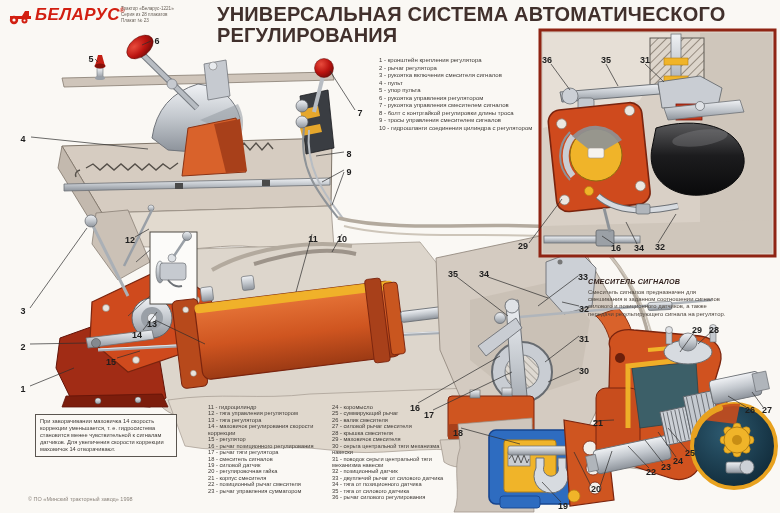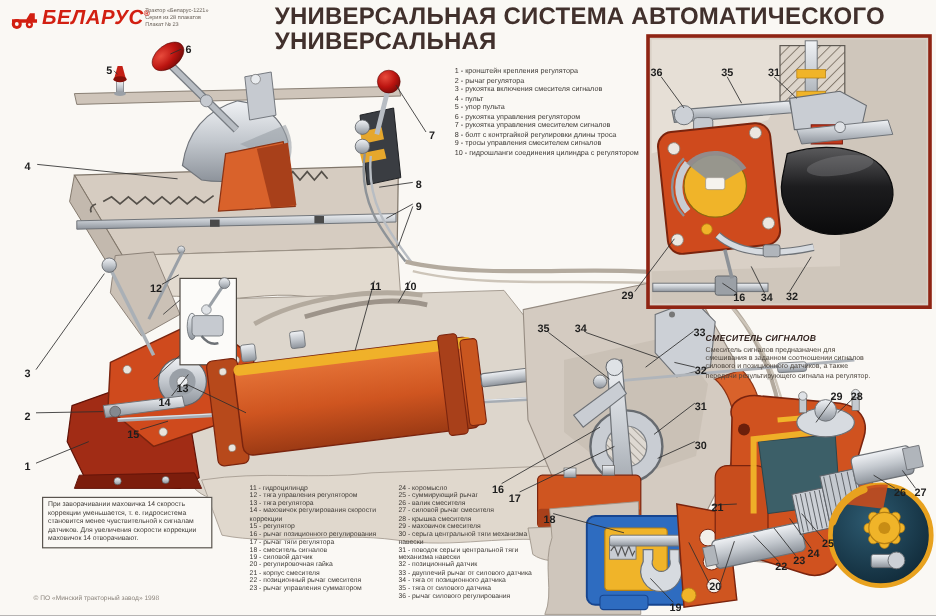--- a/index.html
+++ b/index.html
@@ -3,21 +3,21 @@
 <meta charset="utf-8">
 <style>
   html,body{margin:0;padding:0;background:#888;}
   .poster{position:relative;width:780px;height:513px;background:#faf8f4;overflow:hidden;
           font-family:"Liberation Sans",sans-serif;}
   .abs{position:absolute;}
   .logo{left:8px;top:6px;display:flex;align-items:flex-start;gap:4px;}
   .brand{font-size:17px;font-weight:bold;font-style:italic;color:#d21f11;letter-spacing:.4px;line-height:1;}
   .brand-reg{font-size:7px;color:#d21f11;vertical-align:super;font-style:normal;font-weight:bold;}
   .meta{left:121px;top:6px;font-size:4.6px;color:#6a625a;line-height:1.3;}
-  .title{left:229px;top:4px;width:548px;font-size:20px;line-height:1.07;font-weight:bold;
+  .title{left:217px;top:4px;width:548px;font-size:20px;line-height:1.07;font-weight:bold;
          color:#41302c;letter-spacing:.2px;}
   .legend-top{left:379px;top:57px;width:160px;font-size:6px;line-height:1.17;color:#3e3a36;}
   .legend-top .legend-item{margin-bottom:.5px;}
   .note{left:35px;top:414px;width:132px;border:1px solid #5a554f;padding:3px 4px;
         font-size:5.7px;line-height:1.22;color:#3e3a36;background:#faf8f4;}
   .mixer-info{left:588px;top:277px;width:141px;}
   .mixer-info h3{margin:0 0 3px 0;font-size:7.2px;color:#33231f;letter-spacing:.2px;font-style:italic;}
   .mixer-info p{margin:0;font-size:5.9px;line-height:1.22;color:#4c443c;}
   .legend-b{font-size:5.7px;line-height:1.13;color:#3e3a36;}
   .legend-bl{left:208px;top:404px;width:121px;}
@@ -415,21 +415,21 @@
   </div>
 
   <div class="abs meta">
     <div>Трактор «Беларус-1221»</div>
     <div>Серия из 28 плакатов</div>
     <div>Плакат № 23</div>
   </div>
 
   <div class="abs title">
     <div>УНИВЕРСАЛЬНАЯ СИСТЕМА АВТОМАТИЧЕСКОГО</div>
-    <div>УНИВЕРСАЛЬНАЯ</div>
+    <div>РЕГУЛИРОВАНИЯ</div>
   </div>
 
   <div class="abs legend-top">
       <div class="legend-item">1 - кронштейн крепления регулятора</div>
       <div class="legend-item">2 - рычаг регулятора</div>
       <div class="legend-item">3 - рукоятка включения смесителя сигналов</div>
       <div class="legend-item">4 - пульт</div>
       <div class="legend-item">5 - упор пульта</div>
       <div class="legend-item">6 - рукоятка управления регулятором</div>
       <div class="legend-item">7 - рукоятка управления смесителем сигналов</div>

